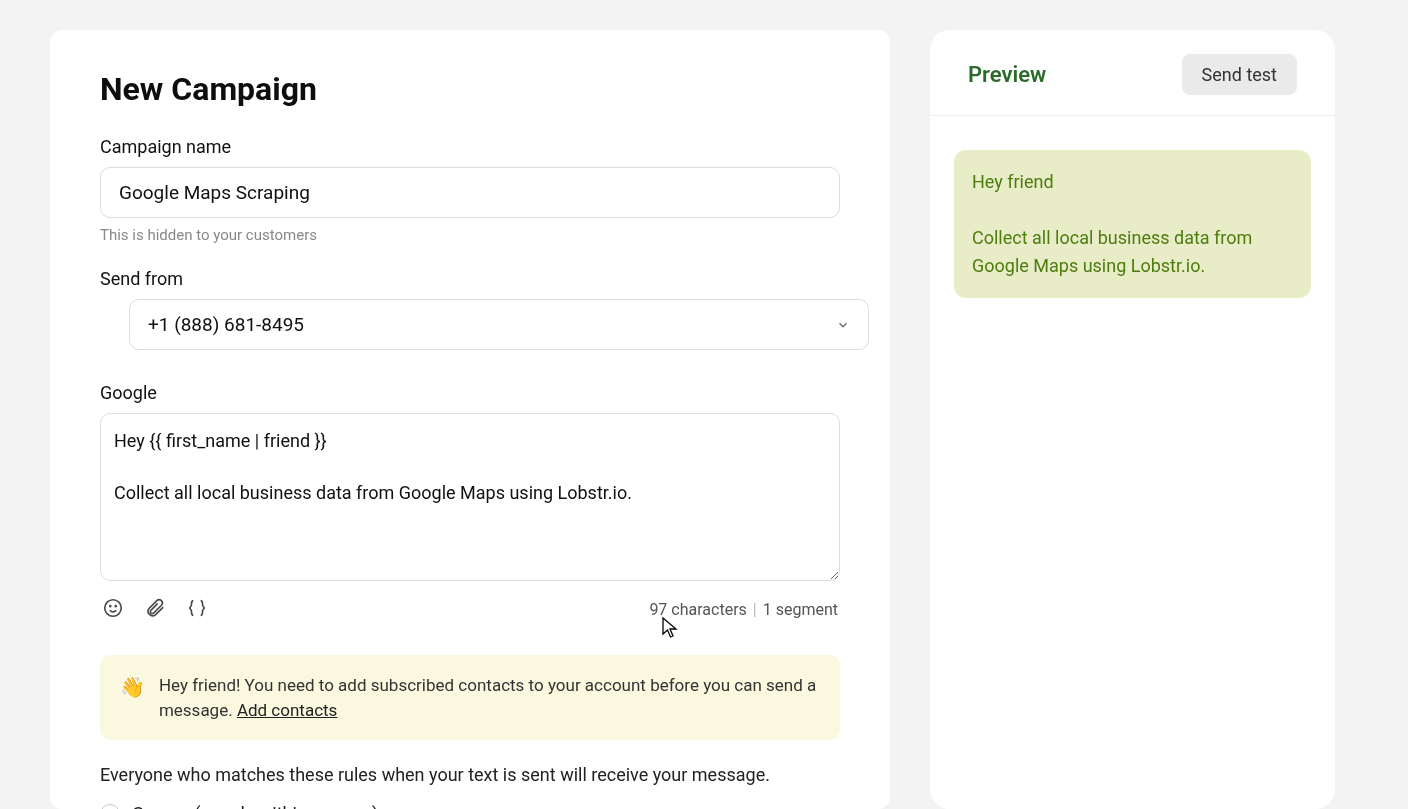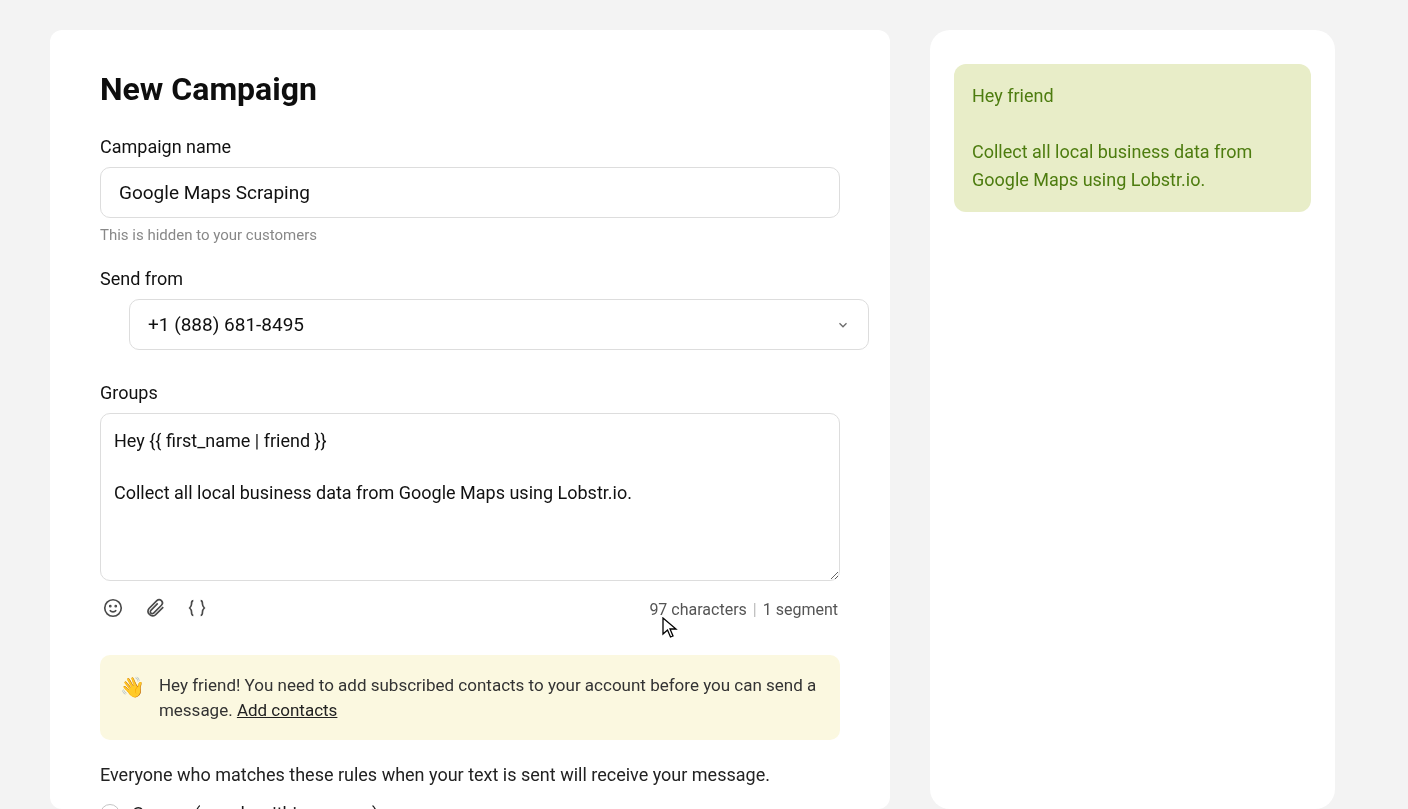--- a/index.html
+++ b/index.html
@@ -227,21 +227,21 @@
       <div class="select-input">
         <span>+1 (888) 681-8495</span>
         <svg class="chevron-down" viewBox="0 0 24 24" fill="none" stroke="#6b6b6b" stroke-width="2.2">
             <polyline points="6 9 12 15 18 9"></polyline>
           </svg>
       </div>
     </div>
   </div>
 
   <div class="field-group" style="margin-top:32px;">
-    <div class="field-label">Groups</div>
+    <div class="field-label">Google</div>
     <textarea class="textarea-input" style="">Hey {{ first_name | friend }}
 
 Collect all local business data from Google Maps using Lobstr.io.</textarea>
     <div class="message-toolbar">
       <div class="toolbar-icons">
         <div class="icon-btn">
           <svg viewBox="0 0 24 24" width="22" height="22" fill="none" stroke="#4a4a4a" stroke-width="1.8">
               <circle cx="12" cy="12" r="9"></circle>
               <circle cx="9" cy="10" r="0.6" fill="#4a4a4a"></circle>
               <circle cx="15" cy="10" r="0.6" fill="#4a4a4a"></circle>
@@ -274,20 +274,24 @@
   </div>
 
   <div class="rules-heading">Everyone who matches these rules when your text is sent will receive your message.</div>
   <div class="radio-row">
     <div class="radio-circle"></div>
     <span>Groups (people within a group)</span>
   </div>
 </div>
 
 <div class="right-panel">
+  <div class="preview-header">
+    <div class="preview-title">Preview</div>
+    <button class="send-test-btn">Send test</button>
+  </div>
   <div class="preview-body">
     <div class="message-bubble">Hey friend
 
 Collect all local business data from Google Maps using Lobstr.io.</div>
   </div>
 </div>
 
 <svg class="cursor" width="18" height="22" viewBox="0 0 18 22">
     <path d="M1 1 L1 17 L5.5 13 L8.5 20 L11 19 L8 12 L14 12 Z" fill="#fff" stroke="#000" stroke-width="1.3"></path>
   </svg>

